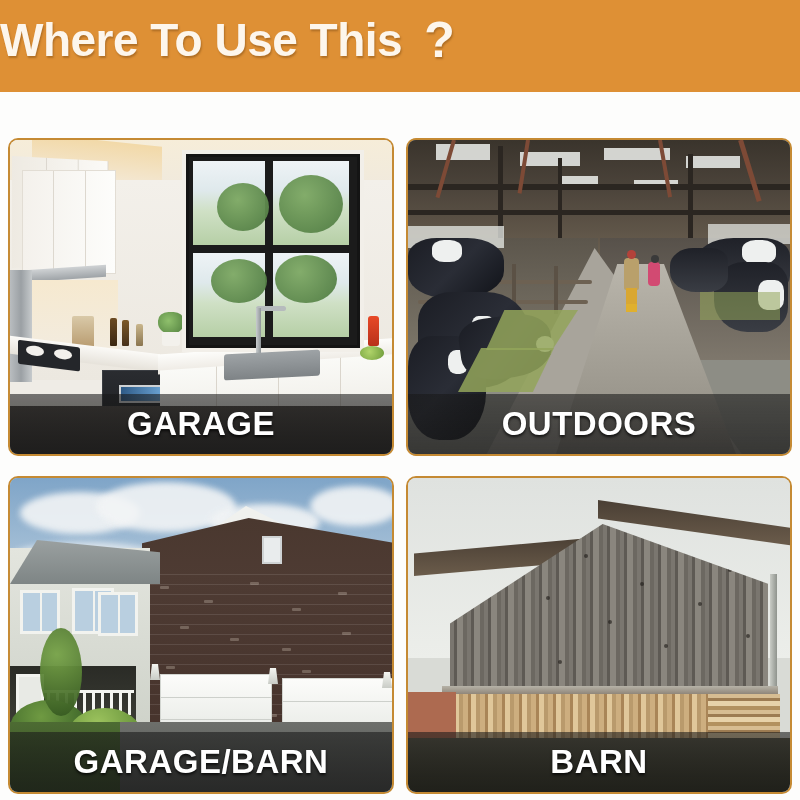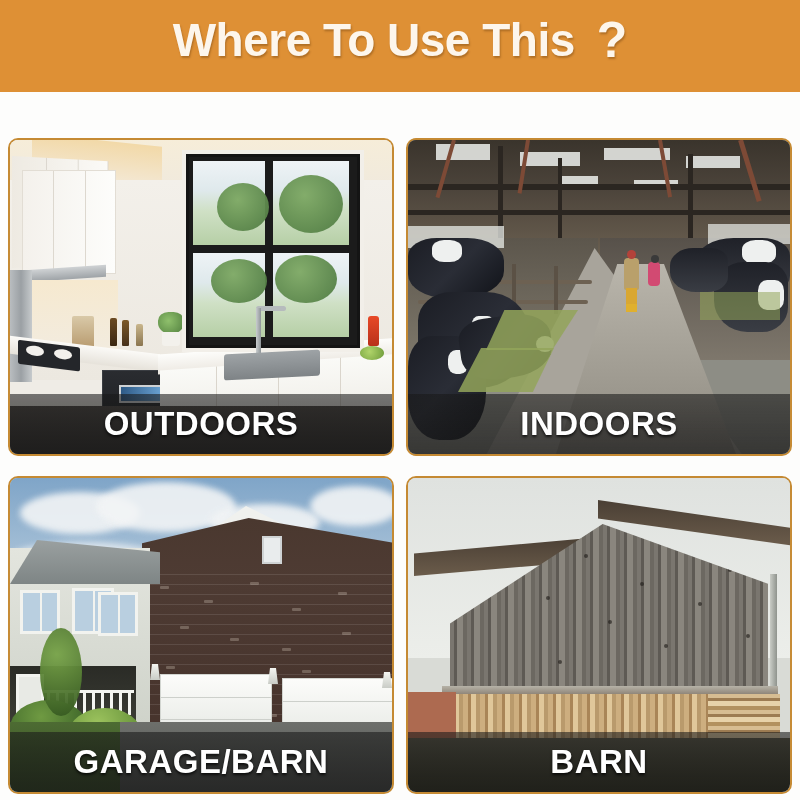--- a/index.html
+++ b/index.html
@@ -23,21 +23,21 @@
   
   .header-banner {
     position: absolute;
     left: 0;
     top: 0;
     width: 800px;
     height: 92px;
     background: #de9035;
     display: flex;
     align-items: center;
-    justify-content: center;
+    justify-content: flex-start;
     box-sizing: border-box;
     padding-bottom: 12px;
   }
   .header-title {
     font-family: "Liberation Sans", sans-serif;
     font-weight: bold;
     font-size: 46px;
     letter-spacing: -0.5px;
     color: #fdf6ec;
     text-shadow: 1px 2px 2px rgba(90,50,10,0.35);
@@ -545,21 +545,21 @@
           </div>
         </div>
         <div class="k-faucet-top"></div>
         <div class="k-faucet"></div>
         <div class="k-sink"></div>
         <div class="k-ketchup"></div>
         <div class="k-veg"></div>
         <div class="k-floor"></div>
       </div>
       <div class="card-label-bar">
-        <span class="card-label">OUTDOORS</span>
+        <span class="card-label">GARAGE</span>
       </div>
     </div>
 
     <div class="card">
       <div class="scene cowbarn">
         <div class="cb-roof"></div>
         <div class="cb-skylight" style="left:28px;top:4px;width:54px;height:16px"></div>
         <div class="cb-skylight" style="left:112px;top:12px;width:60px;height:14px"></div>
         <div class="cb-skylight" style="left:196px;top:8px;width:66px;height:12px"></div>
         <div class="cb-skylight" style="left:278px;top:16px;width:54px;height:12px"></div>
@@ -602,21 +602,21 @@
         <div class="cb-hay" style="left:50px;top:208px;width:96px;height:44px;clip-path:polygon(24% 0%,100% 0%,78% 100%,0% 100%)"></div>
         <div class="cb-hay" style="right:10px;top:152px;width:80px;height:28px;opacity:.55"></div>
         <div class="cb-person-body"></div>
         <div class="cb-person-head"></div>
         <div class="cb-person-legs"></div>
         <div class="cb-person-boot"></div>
         <div class="cb-person2"></div>
         <div class="cb-person2-head"></div>
       </div>
       <div class="card-label-bar">
-        <span class="card-label">INDOORS</span>
+        <span class="card-label">OUTDOORS</span>
       </div>
     </div>
 
     <div class="card">
       <div class="scene garage">
         <div class="g-sky"></div>
         <div class="g-cloud" style="left:10px;top:14px;width:120px;height:42px"></div>
         <div class="g-cloud" style="left:86px;top:4px;width:140px;height:50px"></div>
         <div class="g-cloud" style="left:200px;top:26px;width:110px;height:36px"></div>
         <div class="g-cloud" style="left:300px;top:8px;width:90px;height:40px"></div>

